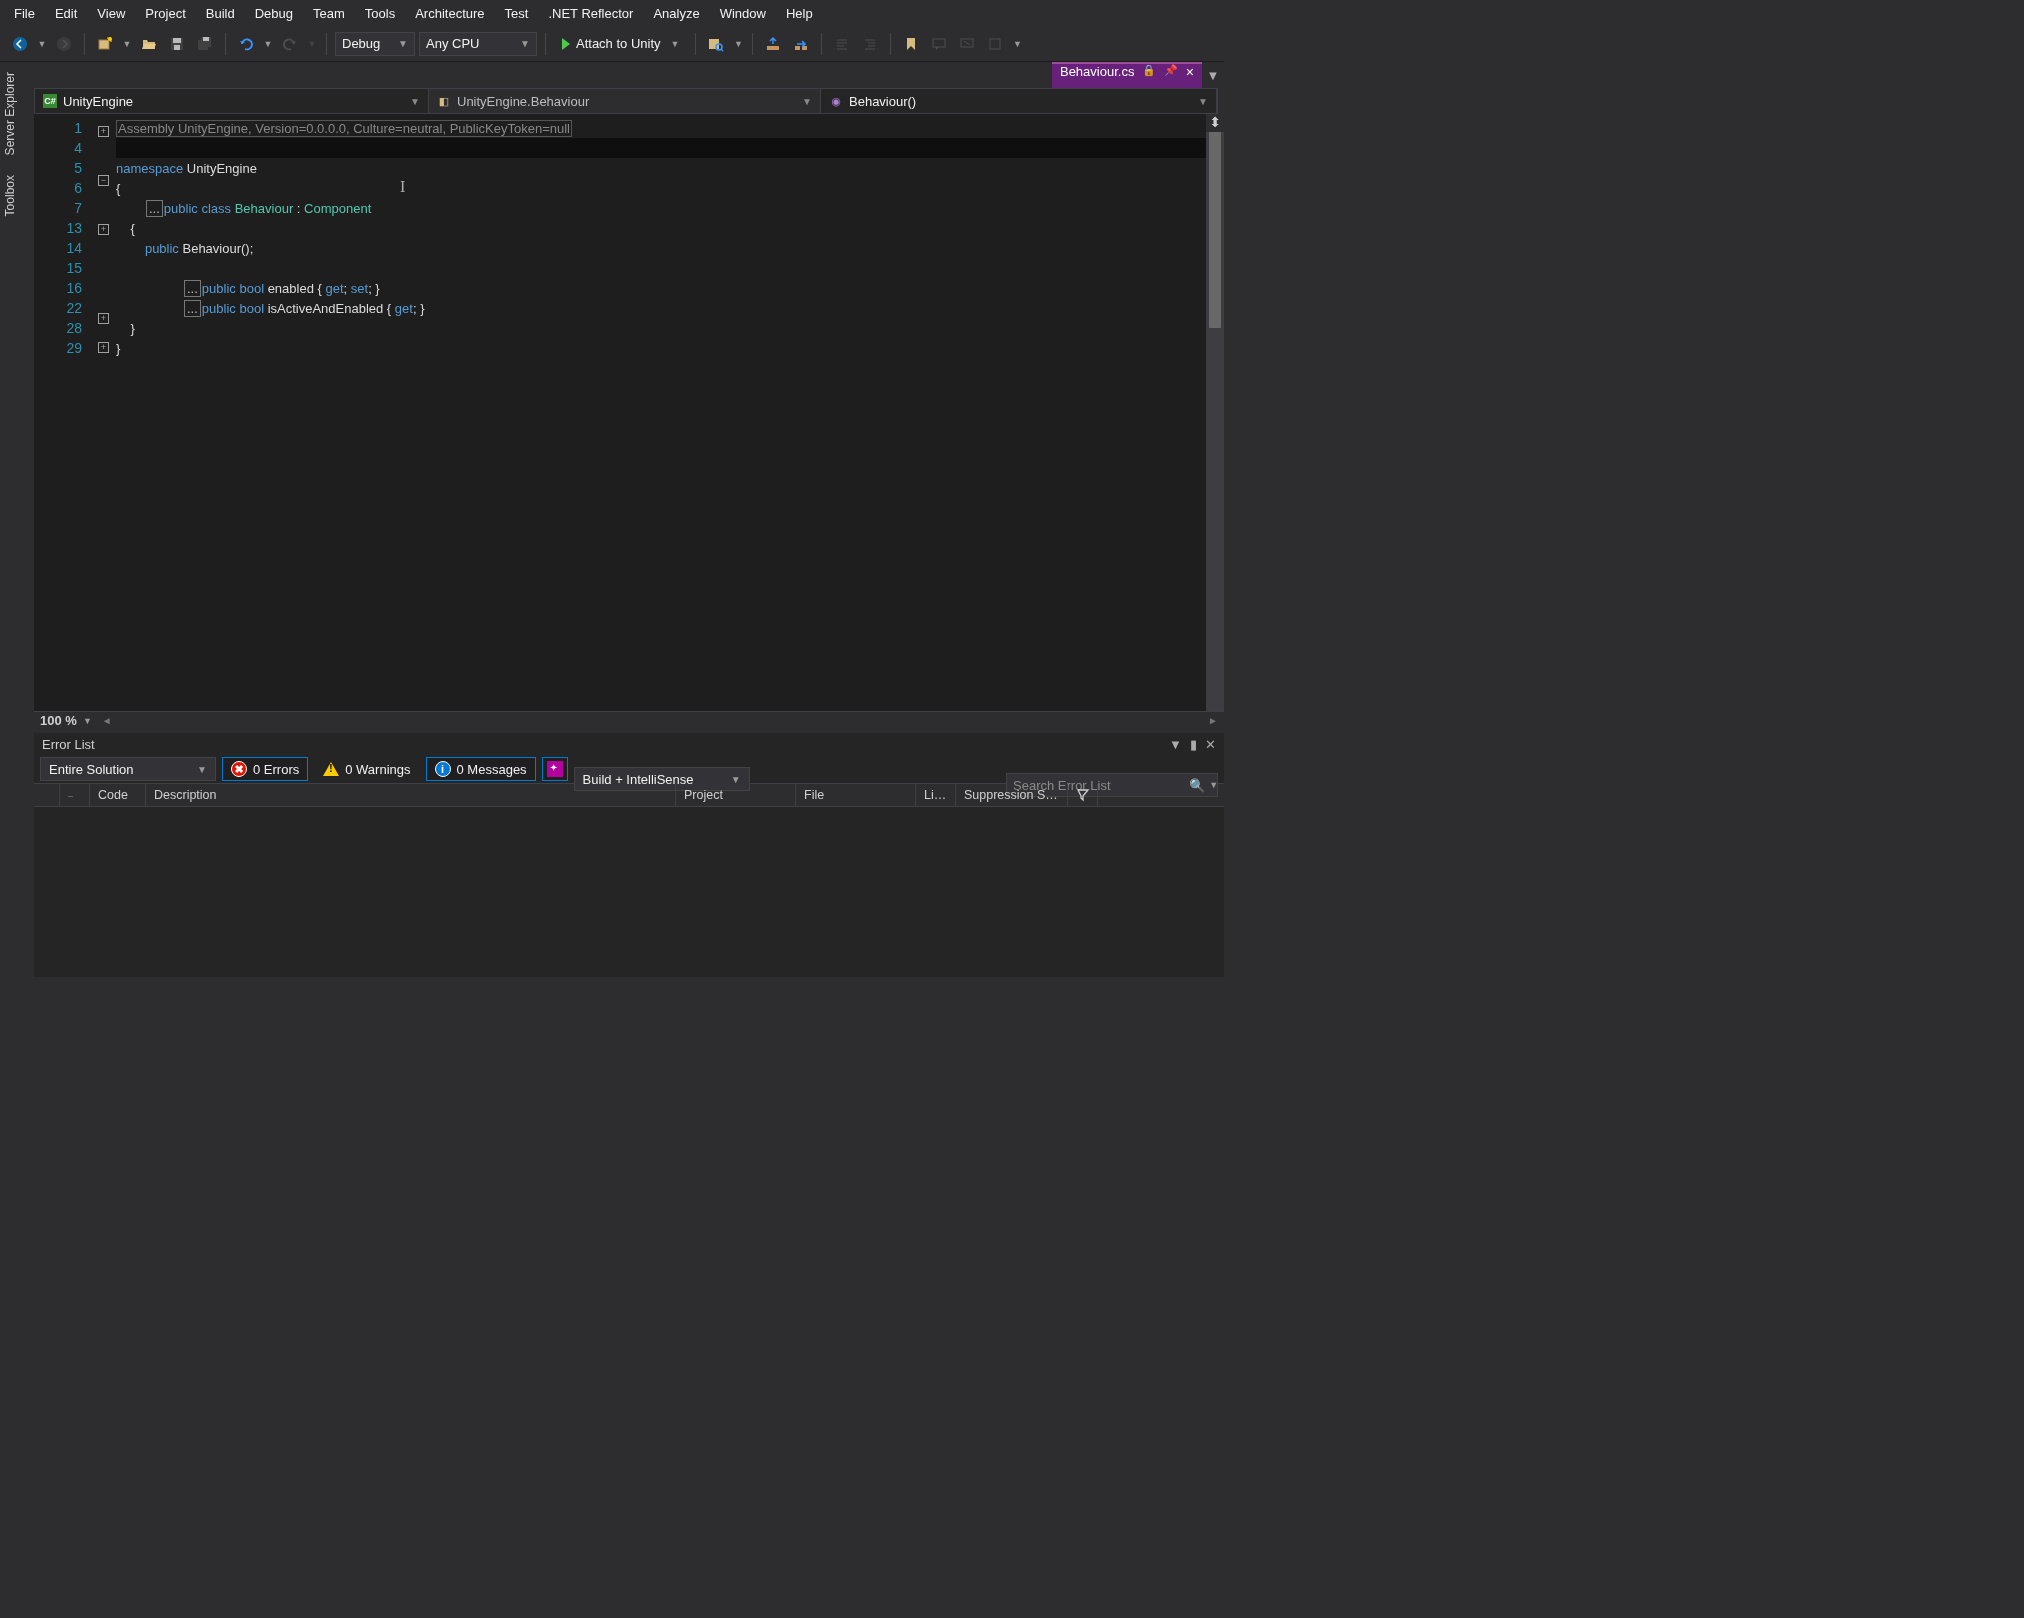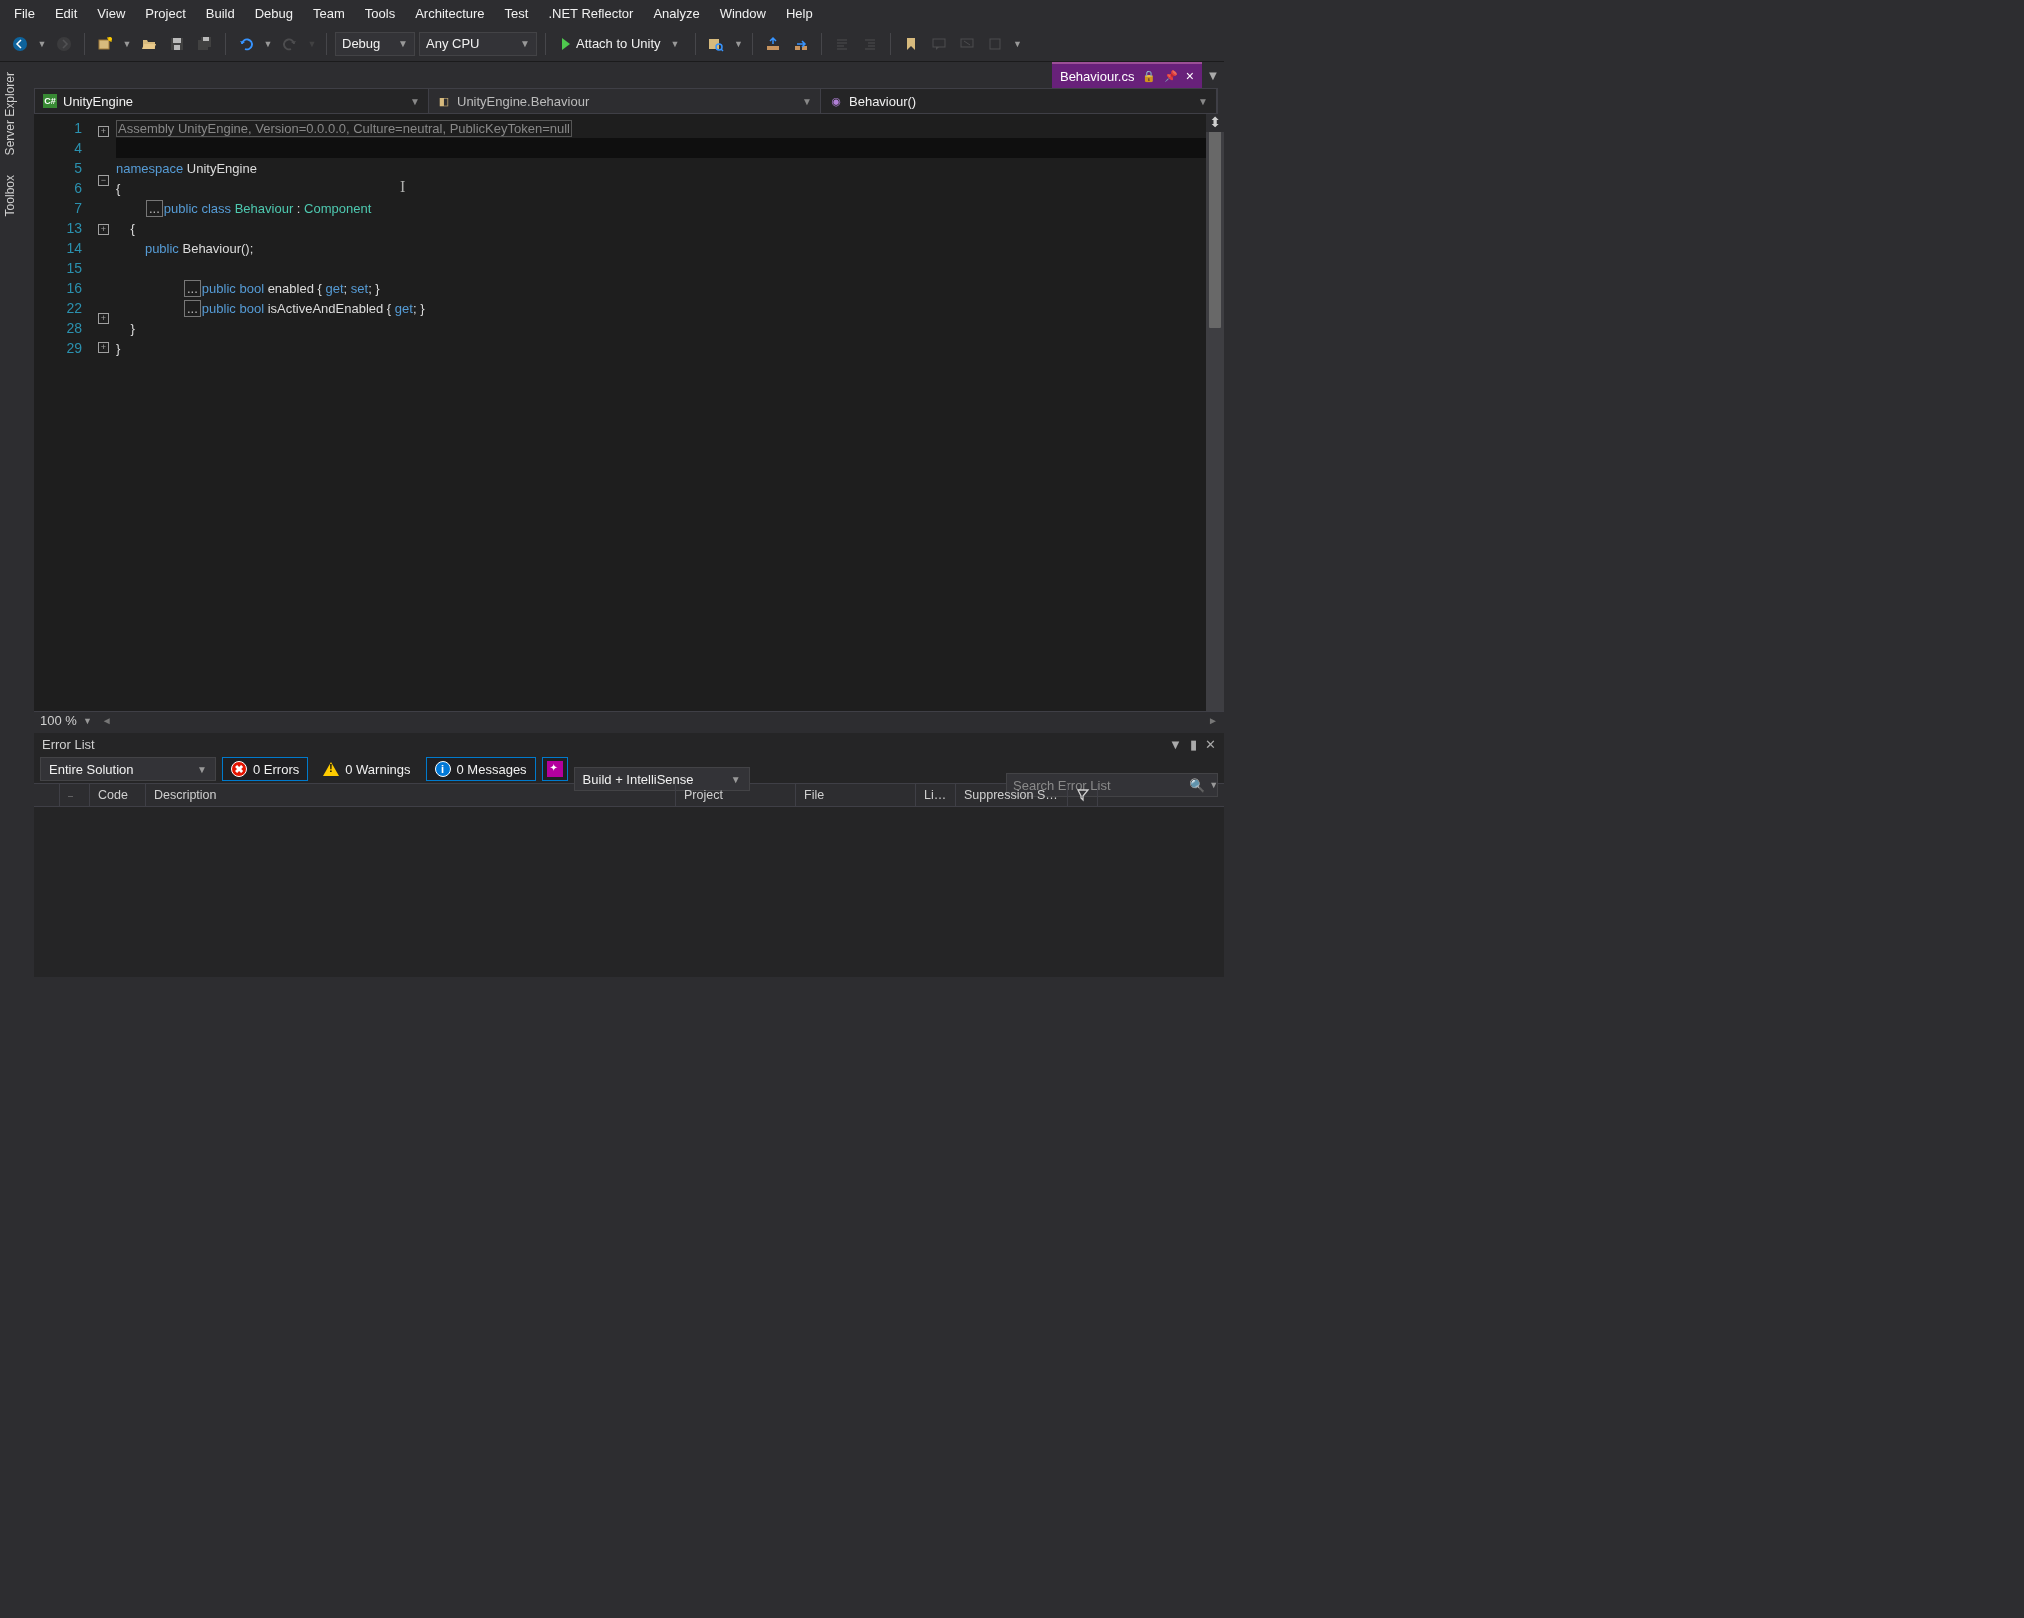--- a/index.html
+++ b/index.html
@@ -18,21 +18,21 @@
 .toolbar .combo .chev { margin-left:auto; color:#999; font-size:10px; }
 .toolbar .play { display:flex; align-items:center; gap:6px; padding:0 8px; height:24px; }
 .toolbar .play .tri { width:0; height:0; border-left:8px solid #4ec94e; border-top:6px solid transparent; border-bottom:6px solid transparent; }
 
 
 .sidetabs { position:absolute; left:0; top:62px; width:22px; height:500px; background:#2d2d30; }
 .sidetabs .stab { writing-mode:vertical-rl; transform:rotate(180deg); padding:10px 3px; color:#d0d0d0; font-size:12px; }
 
 
 .tabbar { position:absolute; top:62px; right:0; height:26px; display:flex; }
-.doctab { background:#68217a; color:#fff; display:flex; align-items:center; padding:0 8px; gap:8px; height:26px; border-top:2px solid #9b4f96; }
+.doctab { background:#68217a; color:#fff; display:flex; align-items:flex-start; padding:0 8px; gap:8px; height:26px; border-top:2px solid #9b4f96; }
 .doctab .glyph { font-size:11px; opacity:0.85; }
 .doctab .close { font-size:14px; }
 .tabextra { width:22px; display:flex; align-items:center; justify-content:center; color:#aaa; }
 
 
 .navbar { position:absolute; left:34px; top:88px; right:6px; height:26px; display:flex; background:#252526; border:1px solid #3f3f46; }
 .navbar .navitem { display:flex; align-items:center; padding:0 8px; gap:6px; border-right:1px solid #3f3f46; flex:1; }
 .navbar .navitem:first-child { flex:0 0 394px; }
 .navbar .navitem:nth-child(2){ flex:0 0 392px; background:#2d2d30; color:#bcbcbc; }
 .navbar .navitem .chev { margin-left:auto; color:#888; font-size:10px; }
@@ -52,21 +52,21 @@
 .sdots { border:1px solid #777; color:#bbb; padding:0 2px; margin-right:1px; }
 .kw { color:#569cd6; }
 .typ { color:#4ec9b0; }
 .txt { color:#dcdcdc; }
 .cursor-I { position:absolute; left:284px; top:64px; color:#aeafad; font-family:serif; font-size:16px; }
 .scrolltrack { position:absolute; right:0; top:114px; width:18px; bottom:266px; background:#3e3e42; }
 .scrollthumb { position:absolute; top:4px; left:3px; right:3px; height:210px; background:#686868; border-radius:1px; }
 .splitglyph { position:absolute; right:0; top:114px; width:18px; height:18px; color:#d0d0d0; font-size:14px; text-align:center; background:#2d2d30; z-index:2; }
 
 
-.zoombar { position:absolute; left:34px; right:0; bottom:248px; height:18px; background:#2d2d30; border-top:1px solid #3f3f46; display:flex; align-items:center; padding:0 6px; gap:6px; font-size:12px; color:#d0d0d0; }
+.zoombar { position:absolute; left:34px; right:0; bottom:248px; height:18px; background:#2d2d30; border-top:1px solid #3f3f46; display:flex; align-items:center; padding:0 6px; gap:6px; font-size:12px; color:#d0d0d0;font-weight:bold; }
 .zoombar .chev { font-size:9px; color:#999; }
 .zoombar .hsarrow { color:#777; font-size:10px; }
 
 
 .panel { position:absolute; left:34px; right:0; bottom:0; height:248px; background:#252526; border-top:4px solid #2d2d30; }
 .panel .phead { height:22px; display:flex; align-items:center; padding:0 8px; color:#d0d0d0; }
 .panel .phead .pbtns { margin-left:auto; display:flex; gap:8px; color:#aaa; font-size:11px; }
 .panel .pcontrols { height:28px; display:flex; align-items:center; padding:0 6px; gap:6px; }
 .panel .pcombo { height:24px; background:#333337; border:1px solid #434346; display:flex; align-items:center; padding:0 8px; gap:6px; min-width:176px; }
 .panel .pcombo .chev { margin-left:auto; color:#999; font-size:10px; }

